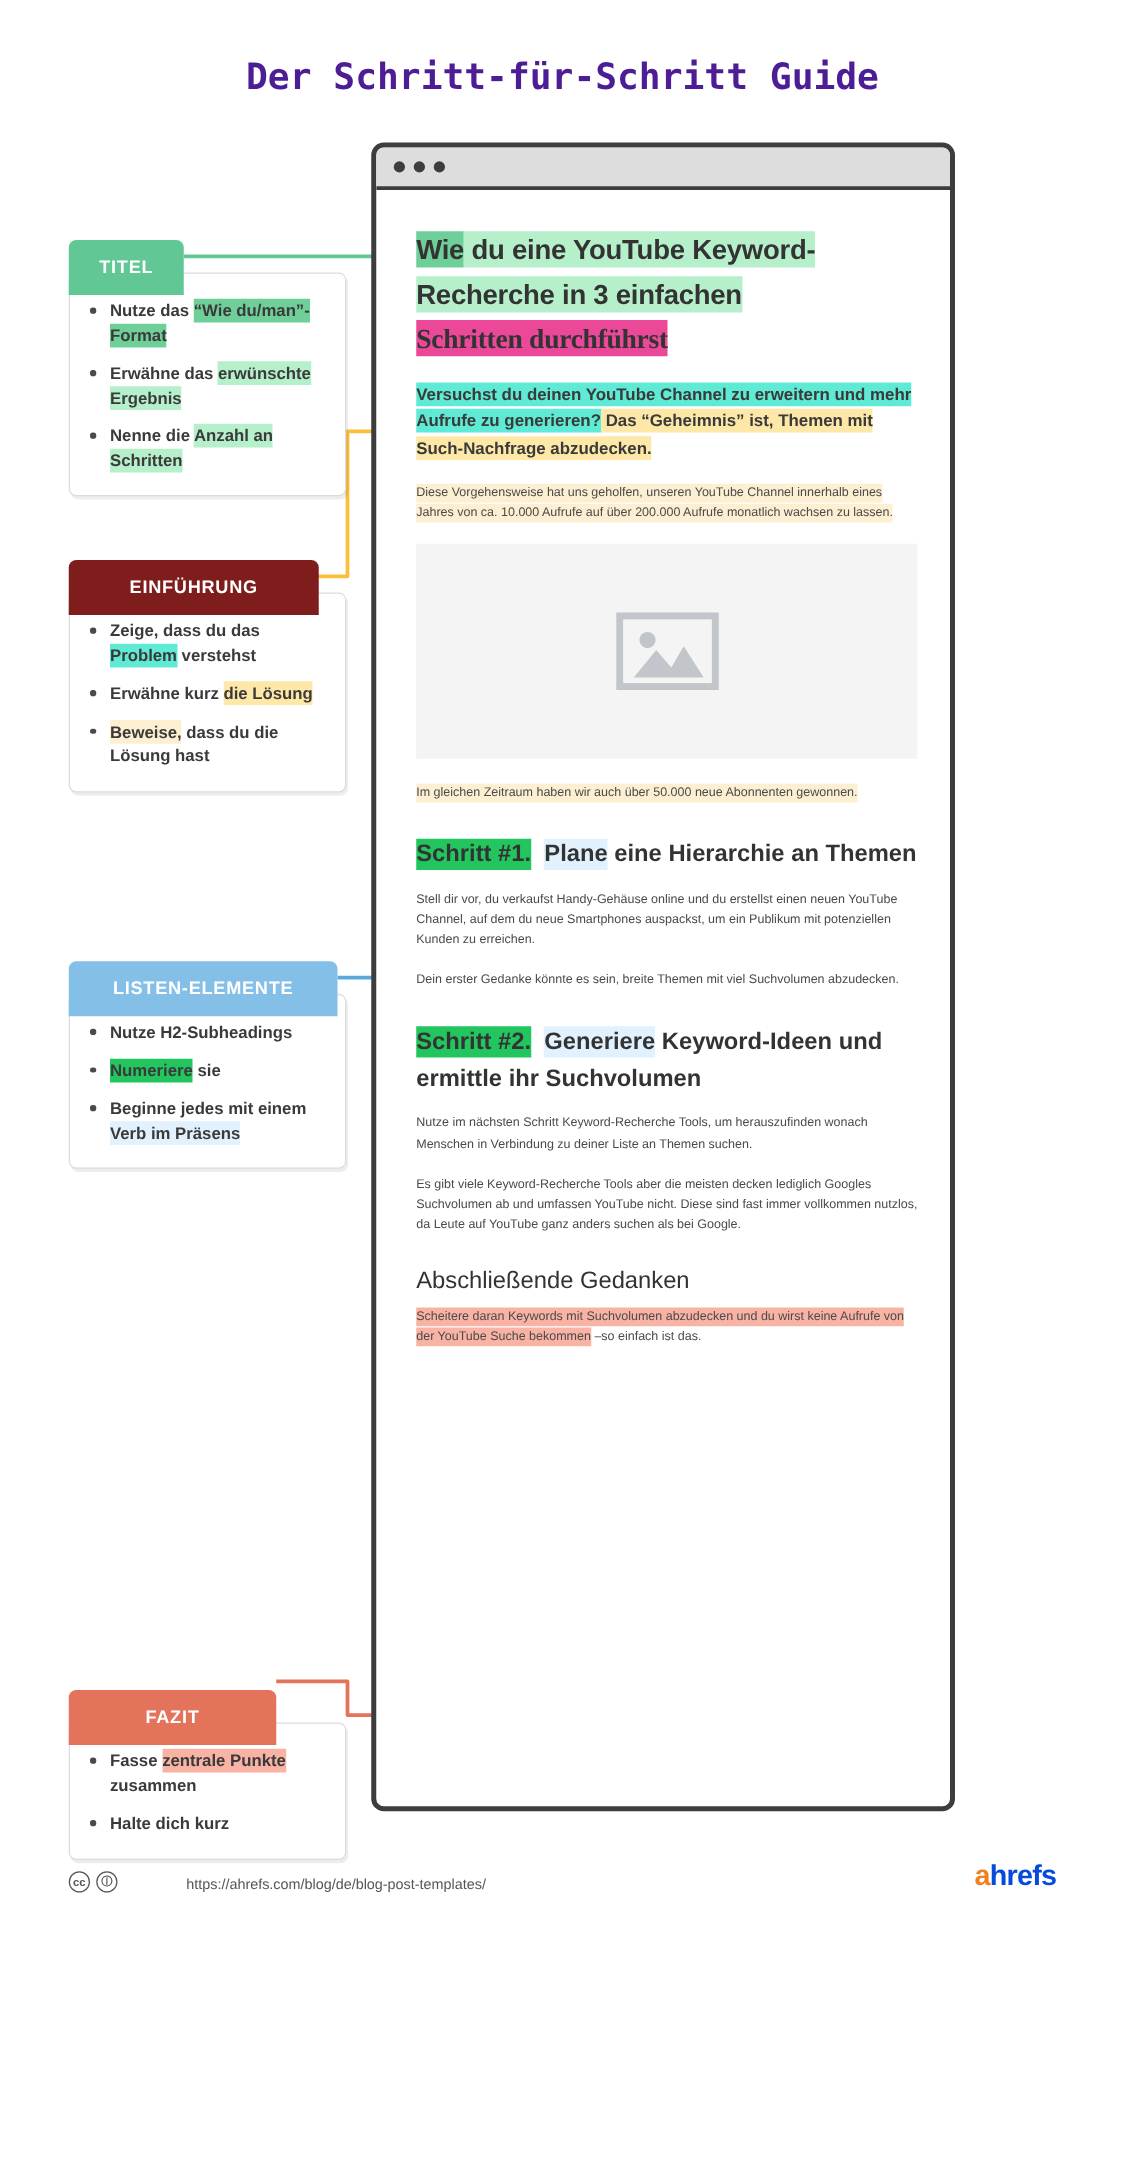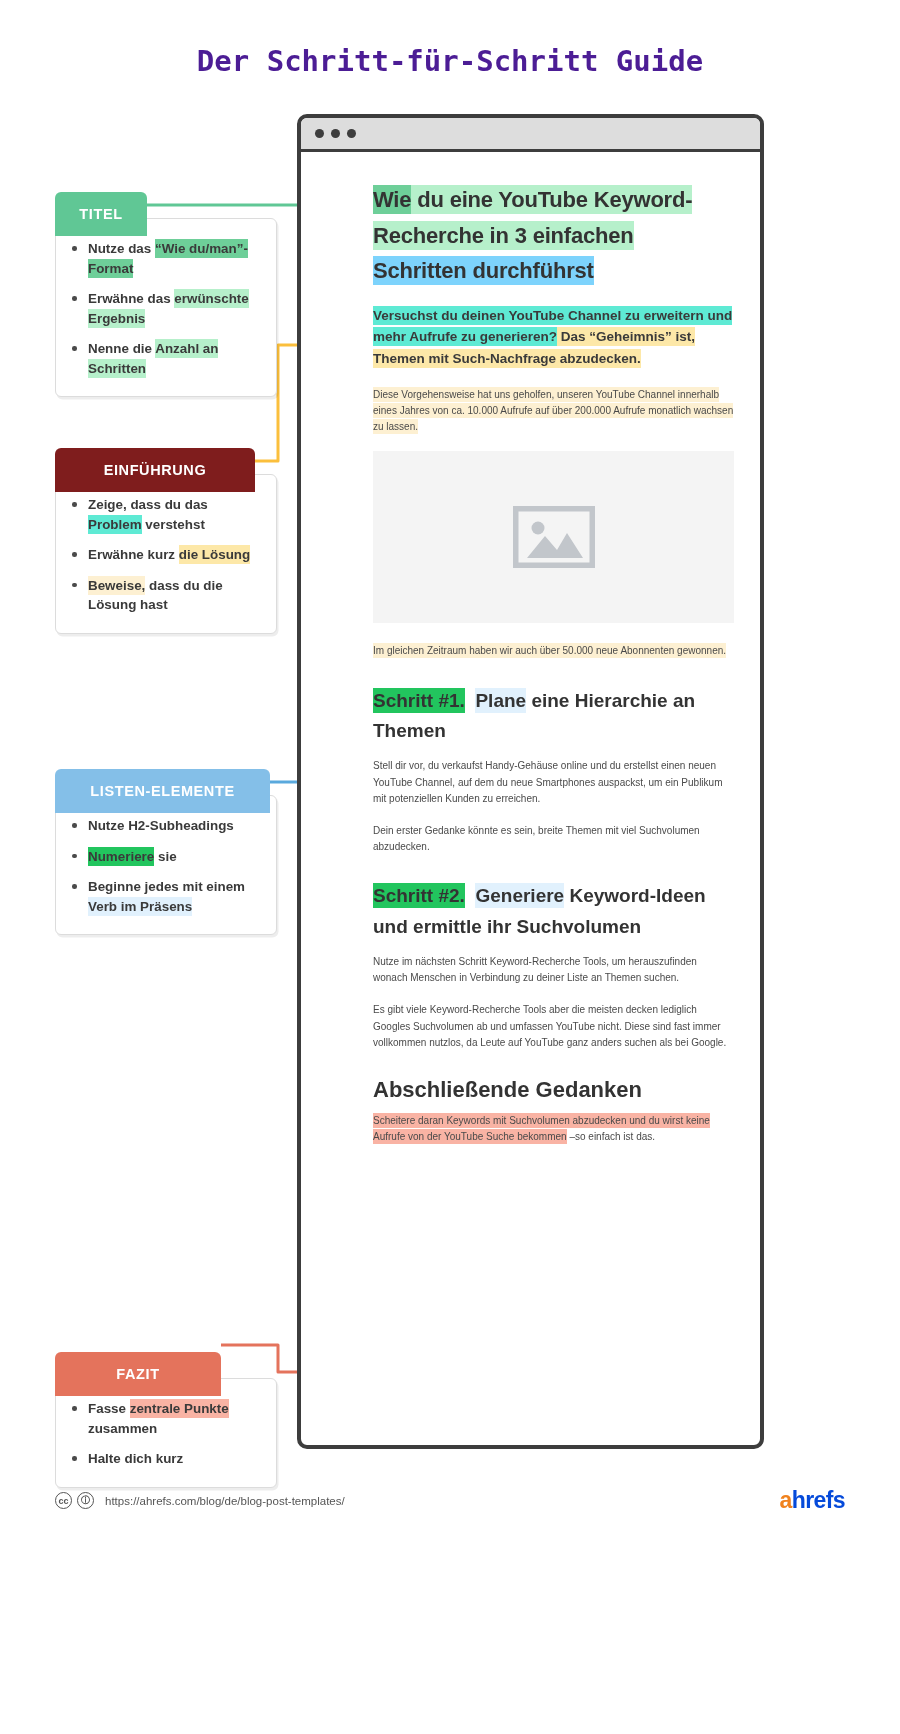--- a/index.html
+++ b/index.html
@@ -31,47 +31,47 @@
     border-radius: 10px;
     background: #ffffff;
     overflow: hidden;
   }
   .browser-bar {
     height: 34px; background: #dddddd;
     border-bottom: 3px solid #3d3d3d;
     display: flex; align-items: center; padding-left: 14px; gap: 7px;
   }
   .dot { width: 9px; height: 9px; border-radius: 50%; background: #3d3d3d; }
-  .browser-body { padding: 30px 26px 18px 32px; margin-left: 40px; }
+  .browser-body { padding: 30px 26px 18px 32px; }
 
   
   h1.doc-title {
     font-size: 22px; font-weight: bold; line-height: 1.62;
     margin: 0 0 16px 0; color: #333; letter-spacing: -.2px;
   }
   .lead {
     font-size: 13.5px; font-weight: bold; line-height: 1.58;
     margin: 0 0 18px 0; color: #3a3a3a;
   }
   p.body {
     font-size: 10px; line-height: 1.62; margin: 0 0 16px 0; color: #4a4a4a;
   }
   h2.step {
     font-size: 19px; font-weight: bold; line-height: 1.6;
     margin: 26px 0 12px 0; color: #333;
   }
   h2.closing {
-    font-size: 22px; font-weight: bold; margin: 26px 0 10px 0; color: #333;
+    font-size: 19px; font-weight: normal; margin: 26px 0 10px 0; color: #333;
   }
 
   
   mk { padding: 2px 0; }
   .hl-green-d { background: #6ecf99; }
   .hl-green-l { background: #b6f0cb; }
-  .hl-green-xl{ background: #7dd3fc; }
+  .hl-green-xl{ background: #ec4899; font-family: Liberation Serif, serif; }
   .hl-yel-d   { background: #5eead4; }
   .hl-yel-l   { background: #fde8a8; }
   .hl-yel-xl  { background: #fdf0d2; }
   .hl-blue-d  { background: #22c55e; }
   .hl-blue-l  { background: #e1f1fd; }
   .hl-red-d   { background: #f9b3a4; }
 
   
   .img-ph {
     background: #f4f4f4; height: 172px; margin: 4px 0 20px 0;
@@ -122,21 +122,21 @@
 
   
   .connectors {
     position: absolute; left:0; top:0; width:900px; height:1734px;
     pointer-events: none;
   }
 
   
   .footer {
     position: absolute; left: 55px; top: 1487px; width: 790px;
-    display: flex; align-items: center;
+    display: flex; align-items: flex-end; gap: 44px;
   }
   .cc-wrap { display:flex; align-items:center; gap:5px; }
   .cc-circle {
     width: 17px; height: 17px; border-radius: 50%;
     border: 1.4px solid #555; display:flex; align-items:center; justify-content:center;
     font-size: 9px; font-weight: bold; color:#555;
     font-family: "Liberation Sans", sans-serif;
   }
   .footer-url {
     font-size: 11.5px; color: #555; margin-left: 11px;

